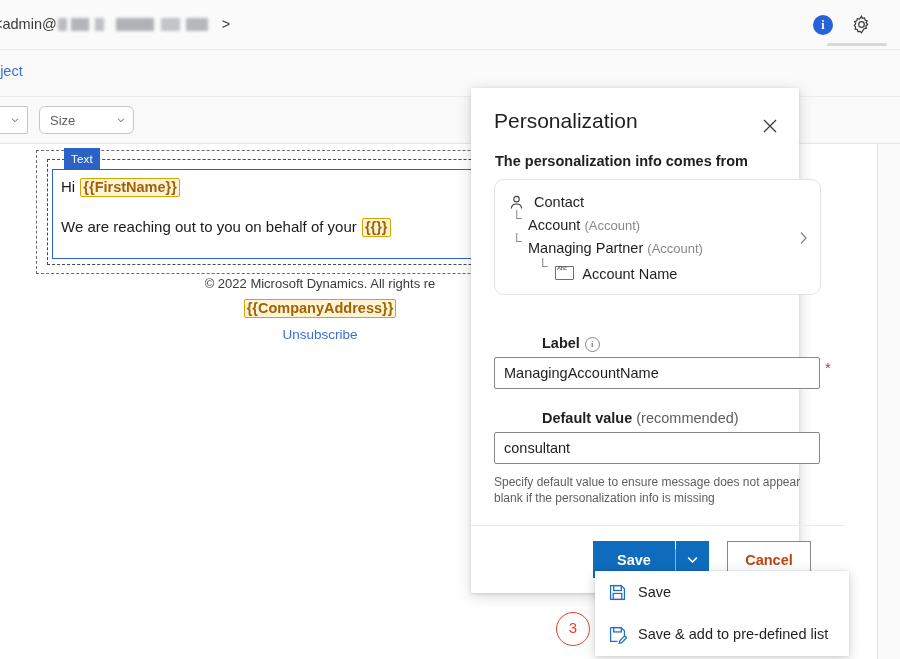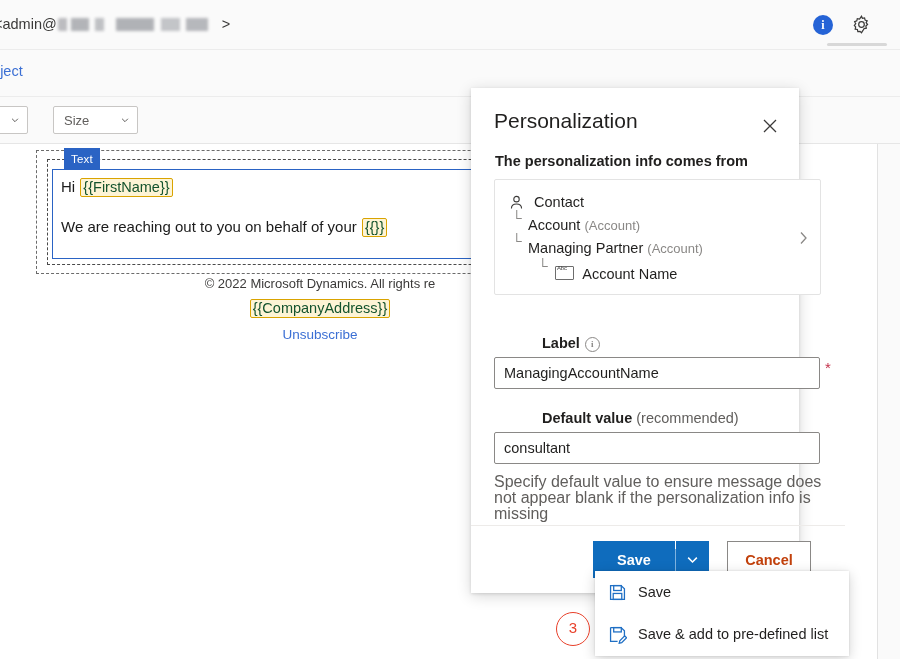--- a/index.html
+++ b/index.html
@@ -58,21 +58,21 @@
     position:absolute;left:0;top:97px;width:900px;height:46px;background:#fafafa;
     border-bottom:1px solid #e6e6e6;display:flex;align-items:center;
   }
   .tb-select{
     height:28px;border:1px solid #c8c6c4;border-radius:2px;background:#fff;
     display:flex;align-items:center;justify-content:space-between;
     font-size:13px;color:#605e5c;padding:0 7px 0 10px;box-sizing:border-box;
     cursor:pointer;
   }
   .tb-select.first{position:absolute;left:-42px;width:70px;}
-  .tb-select.size{position:absolute;left:53px;width:85px;}
+  .tb-select.size{position:absolute;left:39px;width:95px;border-radius:6px;}
   .chev{width:10px;height:10px;flex:none;}
   .tb-btn{
     position:absolute;height:30px;min-width:26px;display:flex;align-items:center;
     justify-content:center;cursor:pointer;color:#323130;
   }
   .tb-b{left:175px;top:106px;font-weight:700;font-size:15px;font-family:"Liberation Serif",serif;}
   .tb-i{left:198px;top:106px;font-style:italic;font-size:15px;font-family:"Liberation Serif",serif;}
   .tb-u{left:240px;top:106px;font-size:15px;text-decoration:underline;font-family:"Liberation Serif",serif;}
   .tb-a{left:284px;top:106px;font-size:15px;font-family:"Liberation Serif",serif;text-decoration:underline;text-decoration-color:#c94f4f;}
   .tb-achev{left:311px;top:108px;}
@@ -102,21 +102,21 @@
     position:absolute;left:64px;top:4px;width:36px;height:22px;
     background:#2a63c4;color:#fff;font-size:11.5px;line-height:22px;
     text-align:center;letter-spacing:.2px;
   }
   .body-line{position:absolute;font-size:15px;color:#1b1b1b;white-space:nowrap;}
   .l1{left:61px;top:34px;}
   .l2{left:61px;top:74px;text-align:right;}
   .token{
     display:inline-block;background:#fdf4d5;border:1px solid #d9a300;
     border-radius:2px;padding:0 2px;margin:0 1px;line-height:17px;
-    font-size:14.5px;color:#14532d;
+    font-size:14.5px;color:#a16207;font-weight:bold;
   }
   .footer-wrap{position:absolute;left:0;top:132px;width:640px;text-align:center;}
   .fcopy{font-size:13px;color:#3b3a39;white-space:nowrap;}
   .funsub{font-size:13.5px;color:#3b6fd4;margin-top:9px;cursor:pointer;}
   .ftoken{display:inline-block;margin-top:8px;}
   .page-edge{
     position:absolute;left:877px;top:0;width:1px;height:515px;background:#e2e2e2;
   }
   .right-strip{position:absolute;left:878px;top:0;width:22px;height:515px;background:#fafafa;}
   .top-scroll{position:absolute;right:13px;top:43px;width:60px;height:3px;background:#d8d8d8;border-radius:2px;}
@@ -127,21 +127,21 @@
     background:#fff;box-shadow:0 3px 14px rgba(0,0,0,.16),0 1px 3px rgba(0,0,0,.12);
   }
   .dlg-title{position:absolute;left:23px;top:21px;font-size:21px;color:#201f1e;font-weight:400;}
   .dlg-close{
     position:absolute;right:16px;top:25px;width:26px;height:26px;
     display:flex;align-items:center;justify-content:center;cursor:pointer;color:#3b3a39;
   }
   .dlg-sub{position:absolute;left:24px;top:65px;font-size:14.5px;color:#201f1e;font-weight:700;}
   .tree{
     position:absolute;left:23px;top:91px;width:327px;height:116px;
-    border:1px solid #e3e3e3;border-radius:2px;background:#fff;box-sizing:border-box;
+    border:1px solid #e3e3e3;border-radius:10px;background:#fff;box-sizing:border-box;
   }
   .tree-chev{position:absolute;right:12px;top:51px;}
   .tnode{position:absolute;font-size:14.5px;color:#201f1e;white-space:nowrap;}
   .tnode .muted{color:#8a8886;font-size:13px;}
   .n1{left:14px;top:14px;}
   .n2{left:33px;top:37px;}
   .n3{left:33px;top:60px;}
   .n4{left:60px;top:86px;}
   .elbow{position:absolute;color:#8a8886;font-size:14px;}
   .abc-ico{
@@ -165,21 +165,21 @@
   }
   .inp{
     position:absolute;left:23px;width:326px;height:32px;background:#fff;
     border:1px solid #8a8886;box-sizing:border-box;font-size:14.5px;color:#201f1e;
     padding:0 9px;border-radius:2px;font-family:"Liberation Sans",sans-serif;outline:none;
   }
   .inp1{top:269px;}
   .inp2{top:344px;}
   .req-star{position:absolute;left:354px;top:271px;color:#c4314b;font-size:15px;}
   .hint{
-    position:absolute;left:23px;top:386px;width:330px;font-size:16px;color:#605e5c;
+    position:absolute;left:23px;top:386px;width:330px;font-size:12px;color:#605e5c;
     line-height:16px;
   }
   .dlg-footer{
     position:absolute;left:0;top:437px;width:374px;height:68px;
     border-top:1px solid #edebe9;box-sizing:border-box;
   }
   .save-split{position:absolute;left:122px;top:15px;height:37px;display:flex;cursor:pointer;}
   .save-main{
     background:#0f6cbd;color:#fff;font-size:14.5px;font-weight:700;
     width:82px;height:37px;display:flex;align-items:center;justify-content:center;

